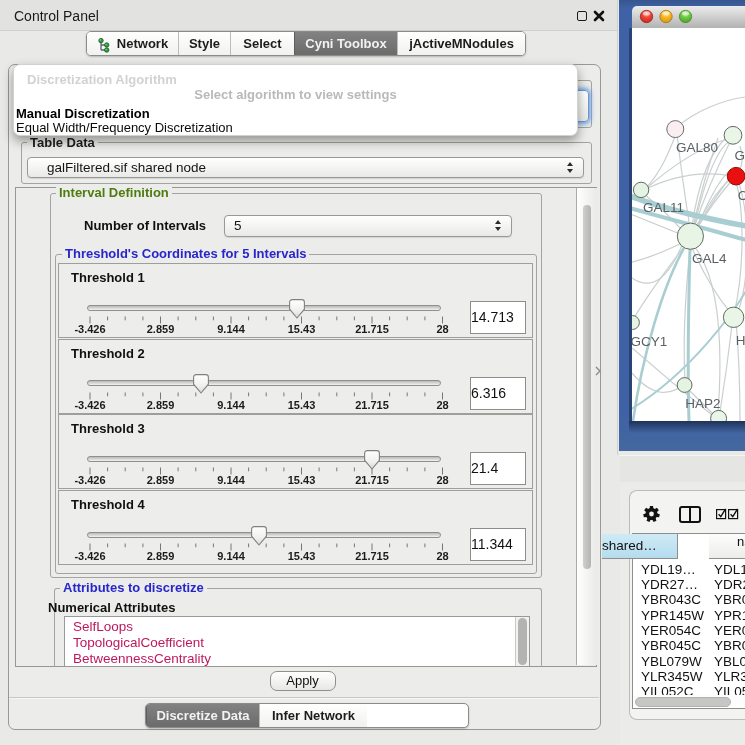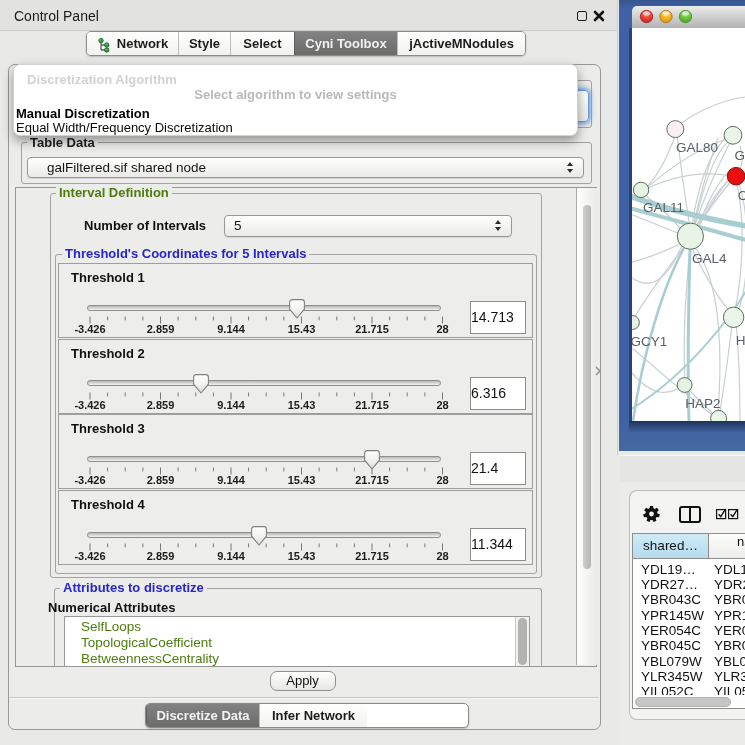--- a/index.html
+++ b/index.html
@@ -264,21 +264,21 @@
           </defs>
           <path d="M3.2 0.6 L12.8 0.6 A2.6 2.6 0 0 1 15.4 3.2 L15.4 10.2 L8 19 L0.6 10.2 L0.6 3.2 A2.6 2.6 0 0 1 3.2 0.6 Z" fill="url(#tg)" stroke="#808080" stroke-width="1.1"></path>
         </svg></div>
 <div class="vbox">11.344</div>
 </div>
 
 <div class="grp" style="left:54px;top:588px;width:486px;height:78px;border-bottom:none;border-radius:3px 3px 0 0"></div>
 <div class="gt" style="left:60px;top:581px;color:#2626cc">Attributes to discretize</div>
 <div class="b13" style="left:48px;top:600px">Numerical Attributes</div>
 <div class="a" style="left:64px;top:616px;width:464px;height:49px;border:1px solid #99999a;border-bottom:none;background:#fff;overflow:hidden">
-  <div style="font-size:13.5px;color:#4d7c0f;padding-left:16px;line-height:15.8px;padding-top:2px">SelfLoops<br>TopologicalCoefficient<br>BetweennessCentrality</div>
+  <div style="font-size:13.5px;color:#be185d;padding-left:8px;line-height:15.8px;padding-top:2px">SelfLoops<br>TopologicalCoefficient<br>BetweennessCentrality</div>
   <div class="a" style="right:0;top:0;width:13px;height:49px;background:#f2f2f0;border-left:1px solid #c9c9c7"></div>
   <div class="a" style="right:2px;top:1px;width:9px;height:47px;background:#b3b3b1;border-radius:5px"></div>
 </div>
 
 <div class="a" style="left:269.5px;top:671px;width:64px;height:18px;border:1px solid #8f8f8d;border-radius:7px;background:linear-gradient(#ffffff,#e7e7e5);font-size:13px;color:#111;text-align:center;line-height:18px">Apply</div>
 
 <div class="a" style="left:9px;top:697px;width:590px;height:1px;background:#c8c8c6"></div>
 <div class="a" style="left:9px;top:698px;width:590px;height:1px;background:#f6f6f4"></div>
 <div class="tabbar" style="left:145px;top:703px;width:322px;height:23px">
  <div class="seg sel" style="width:113px">Discretize Data</div>
@@ -404,21 +404,21 @@
 <div class="a" style="left:688.5px;top:508px;width:2.6px;height:12.5px;background:#111"></div>
 <svg class="a" style="left:716px;top:508px;overflow:visible" width="11" height="11" viewBox="0 0 11 11">
 <rect x="0.6" y="1.6" width="9" height="9" fill="none" stroke="#111" stroke-width="1.2"></rect>
 <path d="M2.6 6.2 L4.8 8.6 L9.6 0.8" stroke="#111" stroke-width="1.4" fill="none"></path>
     </svg>
 <svg class="a" style="left:728px;top:508px;overflow:visible" width="11" height="11" viewBox="0 0 11 11">
 <rect x="0.6" y="1.6" width="9" height="9" fill="none" stroke="#111" stroke-width="1.2"></rect>
 <path d="M2.6 6.2 L4.8 8.6 L9.6 0.8" stroke="#111" stroke-width="1.4" fill="none"></path>
     </svg>
 <div class="a" style="left:632px;top:533px;width:113px;height:174px;border:1px solid #8e8e8c;border-right:none;background:#fff;overflow:hidden"></div>
-<div class="a" style="left:633px;top:534px;width:75px;height:24px;background:linear-gradient(#cfeaf6,#b4dcee);border-right:1px solid #8e8e8c;border-bottom:1px solid #8e8e8c;font-size:13.5px;color:#111;text-align:center;line-height:24px">shared…</div>
+<div class="a" style="left:602px;top:534px;width:75px;height:24px;background:linear-gradient(#cfeaf6,#b4dcee);border-right:1px solid #8e8e8c;border-bottom:1px solid #8e8e8c;font-size:13.5px;color:#111;line-height:24px">shared…</div>
 <div class="a" style="left:709px;top:534px;width:36px;height:24px;background:linear-gradient(#fdfdfd,#ececea);border-bottom:1px solid #8e8e8c;font-size:13px;color:#111"><span style="margin-left:28px">name</span></div>
 <div class="a" style="left:641px;top:561.5px;font-size:13.5px;color:#111;white-space:nowrap">YDL19…</div>
 <div class="a" style="left:714px;top:561.5px;font-size:13.5px;color:#111;white-space:nowrap">YDL194W</div>
 <div class="a" style="left:641px;top:576.9px;font-size:13.5px;color:#111;white-space:nowrap">YDR27…</div>
 <div class="a" style="left:714px;top:576.9px;font-size:13.5px;color:#111;white-space:nowrap">YDR277C</div>
 <div class="a" style="left:641px;top:592.2px;font-size:13.5px;color:#111;white-space:nowrap">YBR043C</div>
 <div class="a" style="left:714px;top:592.2px;font-size:13.5px;color:#111;white-space:nowrap">YBR043C</div>
 <div class="a" style="left:641px;top:607.6px;font-size:13.5px;color:#111;white-space:nowrap">YPR145W</div>
 <div class="a" style="left:714px;top:607.6px;font-size:13.5px;color:#111;white-space:nowrap">YPR145W</div>
 <div class="a" style="left:641px;top:622.9px;font-size:13.5px;color:#111;white-space:nowrap">YER054C</div>

